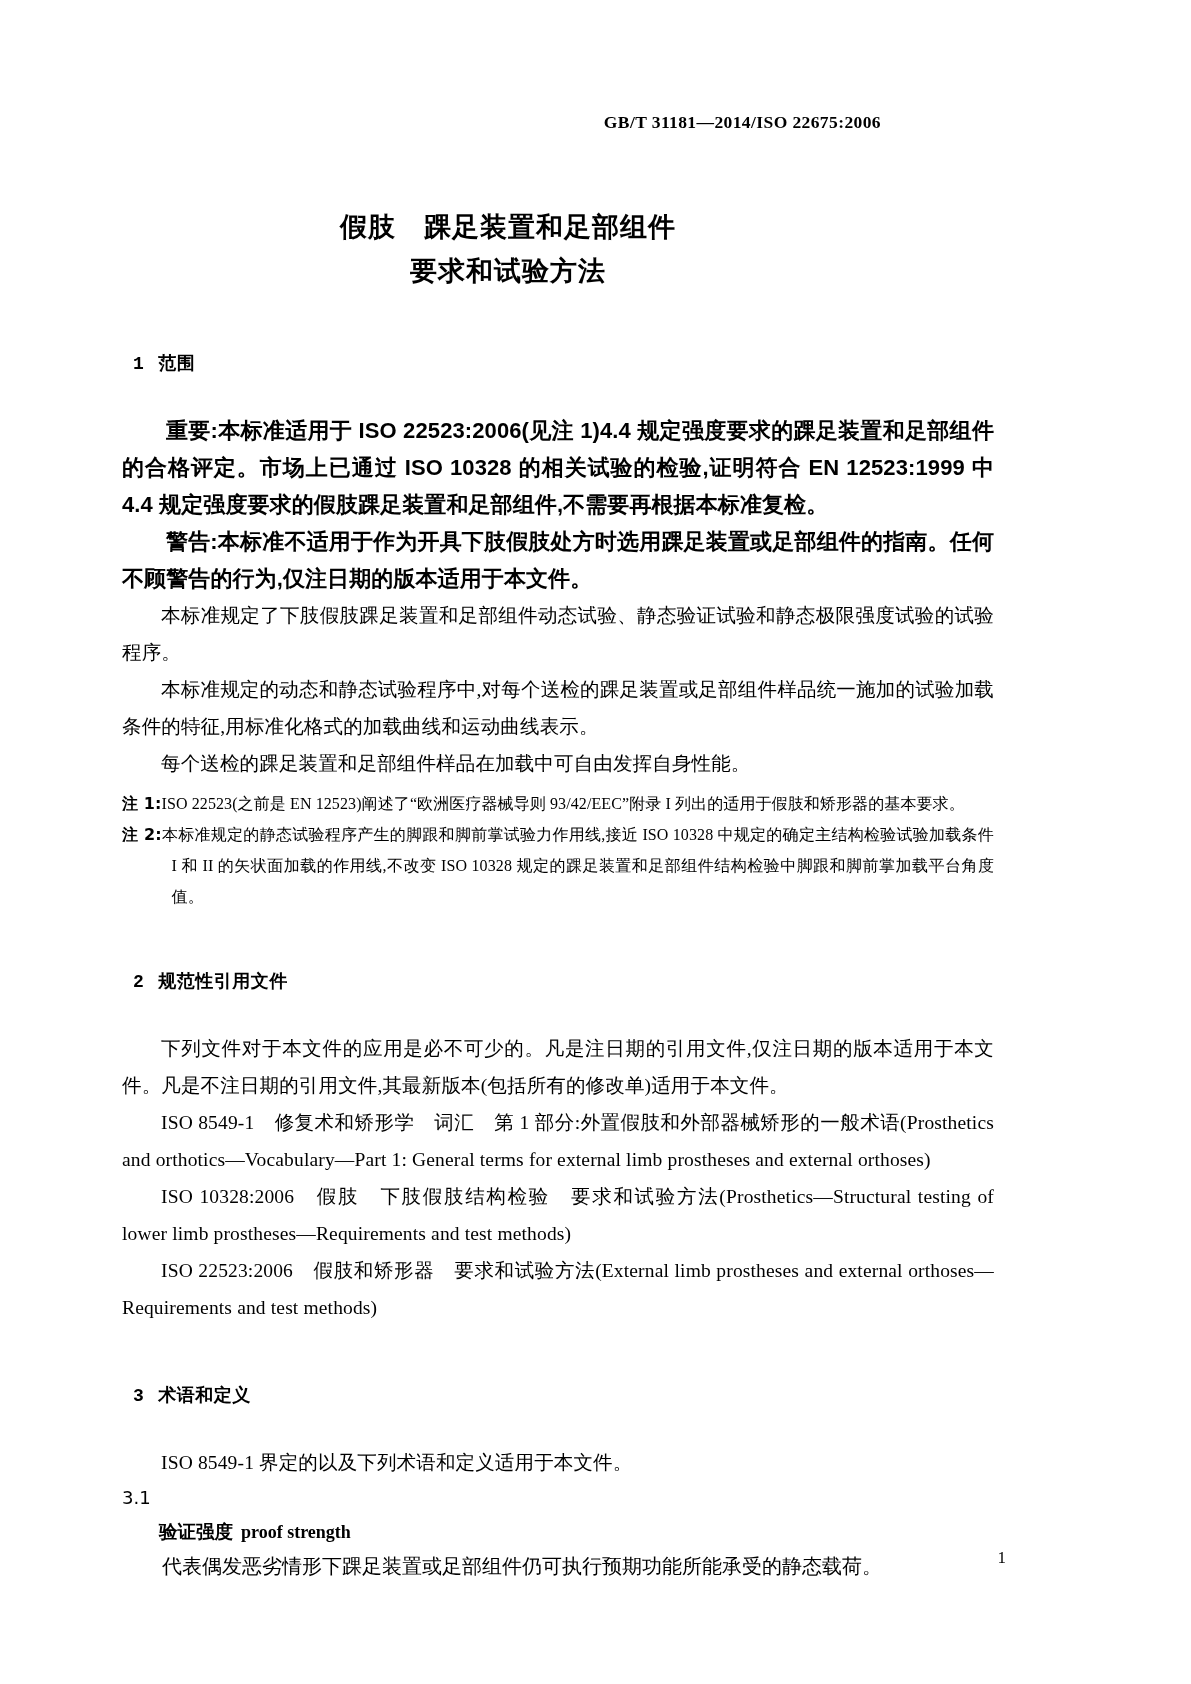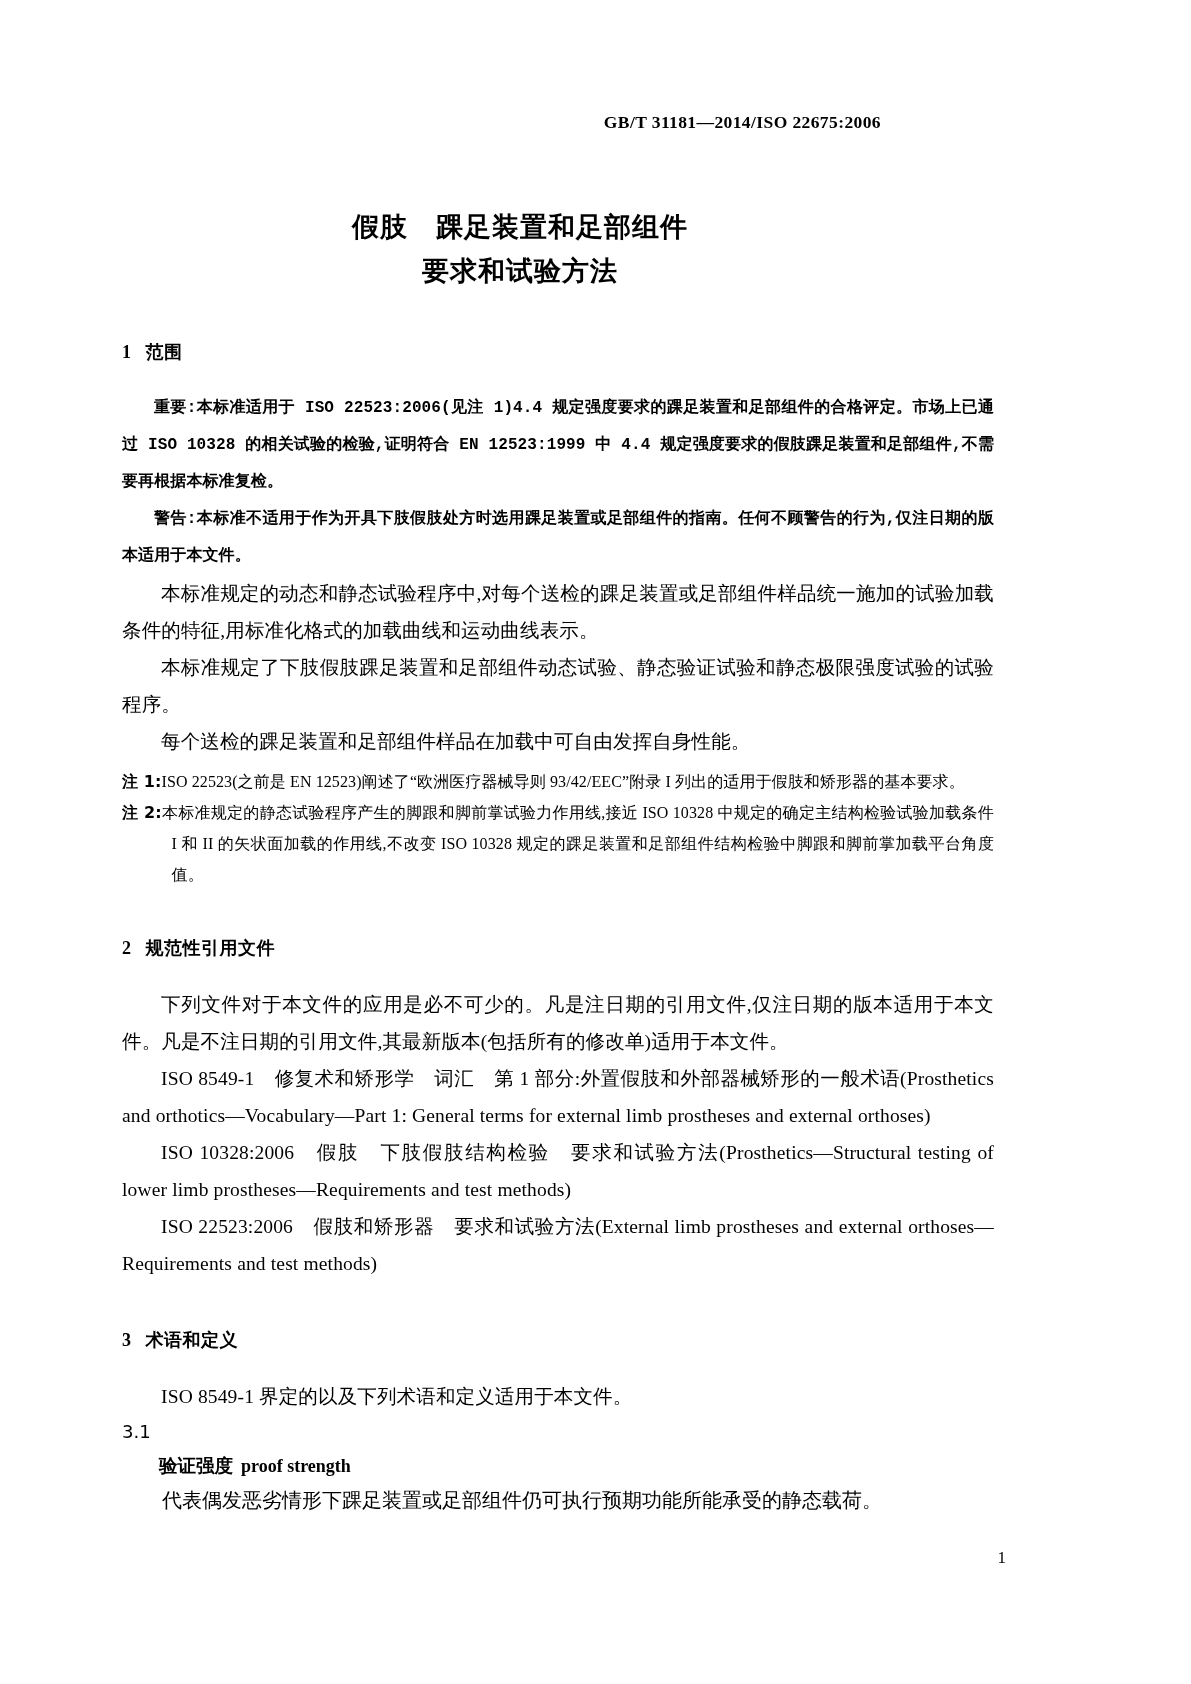--- a/index.html
+++ b/index.html
@@ -37,64 +37,64 @@
     font-size: 17.5px;
     letter-spacing: 0.4px;
     font-family: "Liberation Serif", serif;
   }
   .header .gb { font-weight: bold; }
 
   
   .doc-title {
     position: absolute;
     top: 205px;
-    left: 12px;
+    left: 0;
     width: 1016px;
     text-align: center;
     font-family: "DejaVu Sans", "Liberation Sans", sans-serif;
     font-weight: bold;
     font-size: 27px;
     line-height: 44px;
     letter-spacing: 1px;
   }
   .doc-title .line2 { display: block; }
 
   
   .content {
     position: absolute;
     top: 340px;
     left: 122px;
     width: 872px;
   }
 
   h2.sec {
-    font-family: Liberation Serif, serif;
+    font-family: Liberation Mono, monospace;
     font-weight: bold;
     font-size: 18px;
-    margin: 0;
+    margin: 11px;
     padding: 0;
     letter-spacing: 0.5px;
   }
   .sec-num { margin-right: 14px; }
 
   p {
     margin: 0;
     padding: 0;
     font-size: 19.5px;
     line-height: 37px;
     text-align: justify;
     text-justify: inter-ideograph;
     letter-spacing: 0.15px;
   }
   p.indent { text-indent: 2em; }
 
   p.bold {
-    font-family: Liberation Mono, monospace;
-    font-weight: bold;
-    font-size: 16px;
+    font-family: Liberation Sans, sans-serif;
+    font-weight: bold;
+    font-size: 22px;
     letter-spacing: 0.1px;
   }
 
   .note {
     font-size: 16px;
     line-height: 31px;
     text-align: justify;
     text-justify: inter-ideograph;
     margin: 0;
     padding-left: 3.1em;
@@ -163,22 +163,22 @@
   <div class="content">
 
     <h2 class="sec">
       <span class="sec-num">1</span><span>范围</span>
     </h2>
 
     <div class="gap-m"></div>
 
     <p class="indent bold">重要:本标准适用于 ISO 22523:2006(见注 1)4.4 规定强度要求的踝足装置和足部组件的合格评定。市场上已通过 ISO 10328 的相关试验的检验,证明符合 EN 12523:1999 中 4.4 规定强度要求的假肢踝足装置和足部组件,不需要再根据本标准复检。</p>
     <p class="indent bold">警告:本标准不适用于作为开具下肢假肢处方时选用踝足装置或足部组件的指南。任何不顾警告的行为,仅注日期的版本适用于本文件。</p>
+    <p class="indent">本标准规定了下肢假肢踝足装置和足部组件动态试验、静态验证试验和静态极限强度试验的试验程序。</p>
     <p class="indent">本标准规定的动态和静态试验程序中,对每个送检的踝足装置或足部组件样品统一施加的试验加载条件的特征,用标准化格式的加载曲线和运动曲线表示。</p>
-    <p class="indent">本标准规定了下肢假肢踝足装置和足部组件动态试验、静态验证试验和静态极限强度试验的试验程序。</p>
     <p class="indent">每个送检的踝足装置和足部组件样品在加载中可自由发挥自身性能。</p>
 
     <div class="gap-xs"></div>
 
     <p class="note">
       <span class="lbl">注 1:</span><span>ISO 22523(之前是 EN 12523)阐述了“欧洲医疗器械导则 93/42/EEC”附录 I 列出的适用于假肢和矫形器的基本要求。</span>
     </p>
     <p class="note">
       <span class="lbl">注 2:</span><span>本标准规定的静态试验程序产生的脚跟和脚前掌试验力作用线,接近 ISO 10328 中规定的确定主结构检验试验加载条件 I 和 II 的矢状面加载的作用线,不改变 ISO 10328 规定的踝足装置和足部组件结构检验中脚跟和脚前掌加载平台角度值。</span>
     </p>

